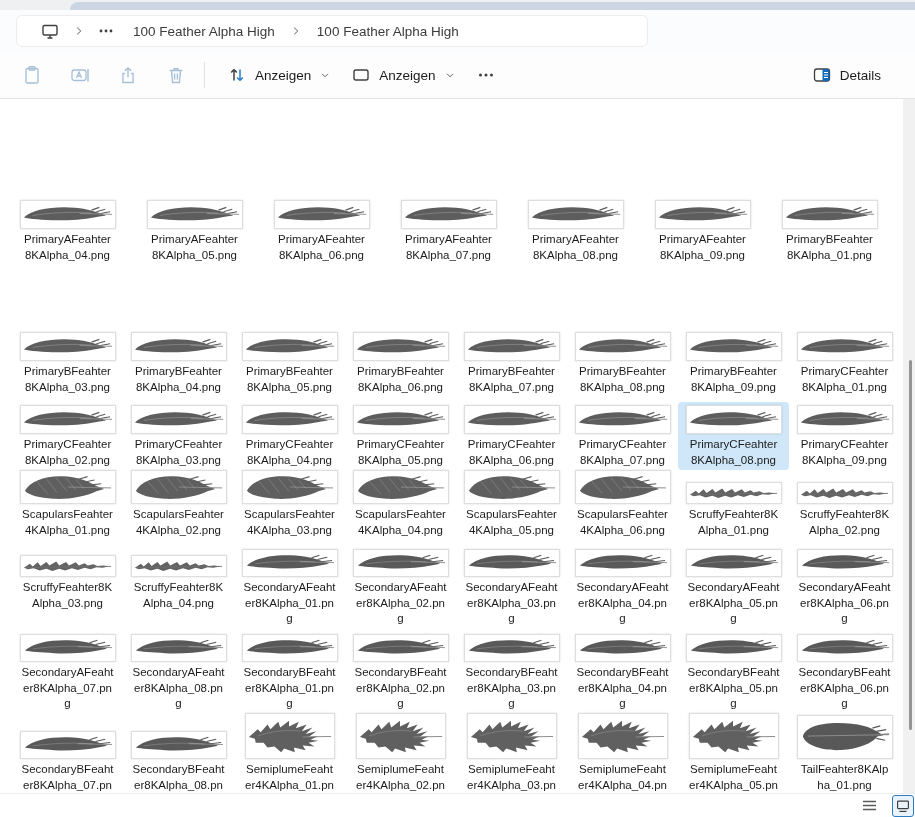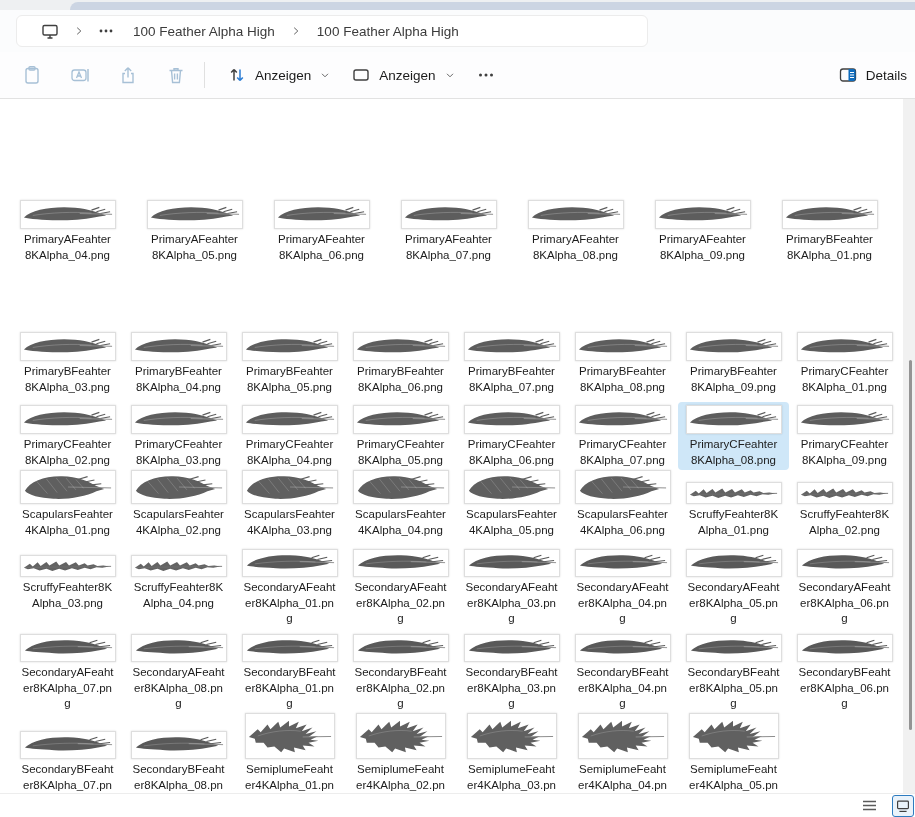--- a/index.html
+++ b/index.html
@@ -41,21 +41,21 @@
     position:absolute; top:52px; left:0; width:915px; height:47px;
     background:#fdfdfe; display:flex; align-items:center;
     border-bottom:1px solid #e2e2e2; box-shadow:0 1px 2px rgba(0,0,0,.05);
   }
   .cmd-left { display:flex; align-items:center; gap:28px; padding-left:22px; }
   .icon-btn { display:flex; align-items:center; justify-content:center; width:20px; height:20px; background:transparent; border:none; padding:0; }
   .cmd-sep { width:1px; height:26px; background:#e0e0e0; margin:0 12px 0 18px; }
   .dd-btn { display:flex; align-items:center; gap:8px; background:transparent; border:none; padding:6px 10px; border-radius:4px; }
   .dd-label { font-size:13.5px; color:#1b1b1b; }
   .chev-down { display:flex; color:#616161; }
-  .cmd-right { margin-left:auto; display:flex; align-items:flex-end; }
+  .cmd-right { margin-left:auto; padding-right:26px; display:flex; align-items:flex-end; }
   .details-btn { display:flex; align-items:center; gap:8px; background:transparent; border:none; padding:6px 8px; }
 
   
   .content { position:absolute; top:99px; left:0; width:915px; height:694px; background:#fff; overflow:hidden; }
   .grid-row { position:absolute; left:12px; display:flex; }
   .tile { width:111px; display:flex; flex-direction:column; align-items:center; padding:2px 0; border-radius:4px; }
   .tile.selected { background:#cfe7f8; }
   .thumb-area { display:flex; align-items:flex-end; justify-content:center; }
   .thumb { background:#fff; border:1px solid #dedede; box-shadow:0 0 2px rgba(0,0,0,.14); display:flex; }
   .thumb svg { width:100%; height:100%; display:block; }
@@ -786,20 +786,30 @@
           <div class="tile shape-semiplume">
             <div class="thumb-area" style="height: 46px;">
               <div class="thumb">
                 <svg viewBox="0 0 90 46" preserveAspectRatio="none">
                   <use href="#f-semiplume"></use>
                 </svg>
               </div>
             </div>
             <div class="caption">SemiplumeFeaht<br>er4KAlpha_05.pn<br>g</div>
           </div>
+          <div class="tile shape-tail">
+            <div class="thumb-area" style="height: 46px;">
+              <div class="thumb">
+                <svg viewBox="0 0 96 45" preserveAspectRatio="none">
+                  <use href="#f-tail"></use>
+                </svg>
+              </div>
+            </div>
+            <div class="caption">TailFeahter8KAlp<br>ha_01.png</div>
+          </div>
         </div>
       </div>
     <div class="scrollbar">
       <div class="sb-thumb"></div>
     </div>
   </div>
 
   <div class="statusbar">
     <button class="view-toggle-list">
       <svg width="15" height="13" viewBox="0 0 15 13" fill="none" stroke="#5a5a5a" stroke-width="1.3">

